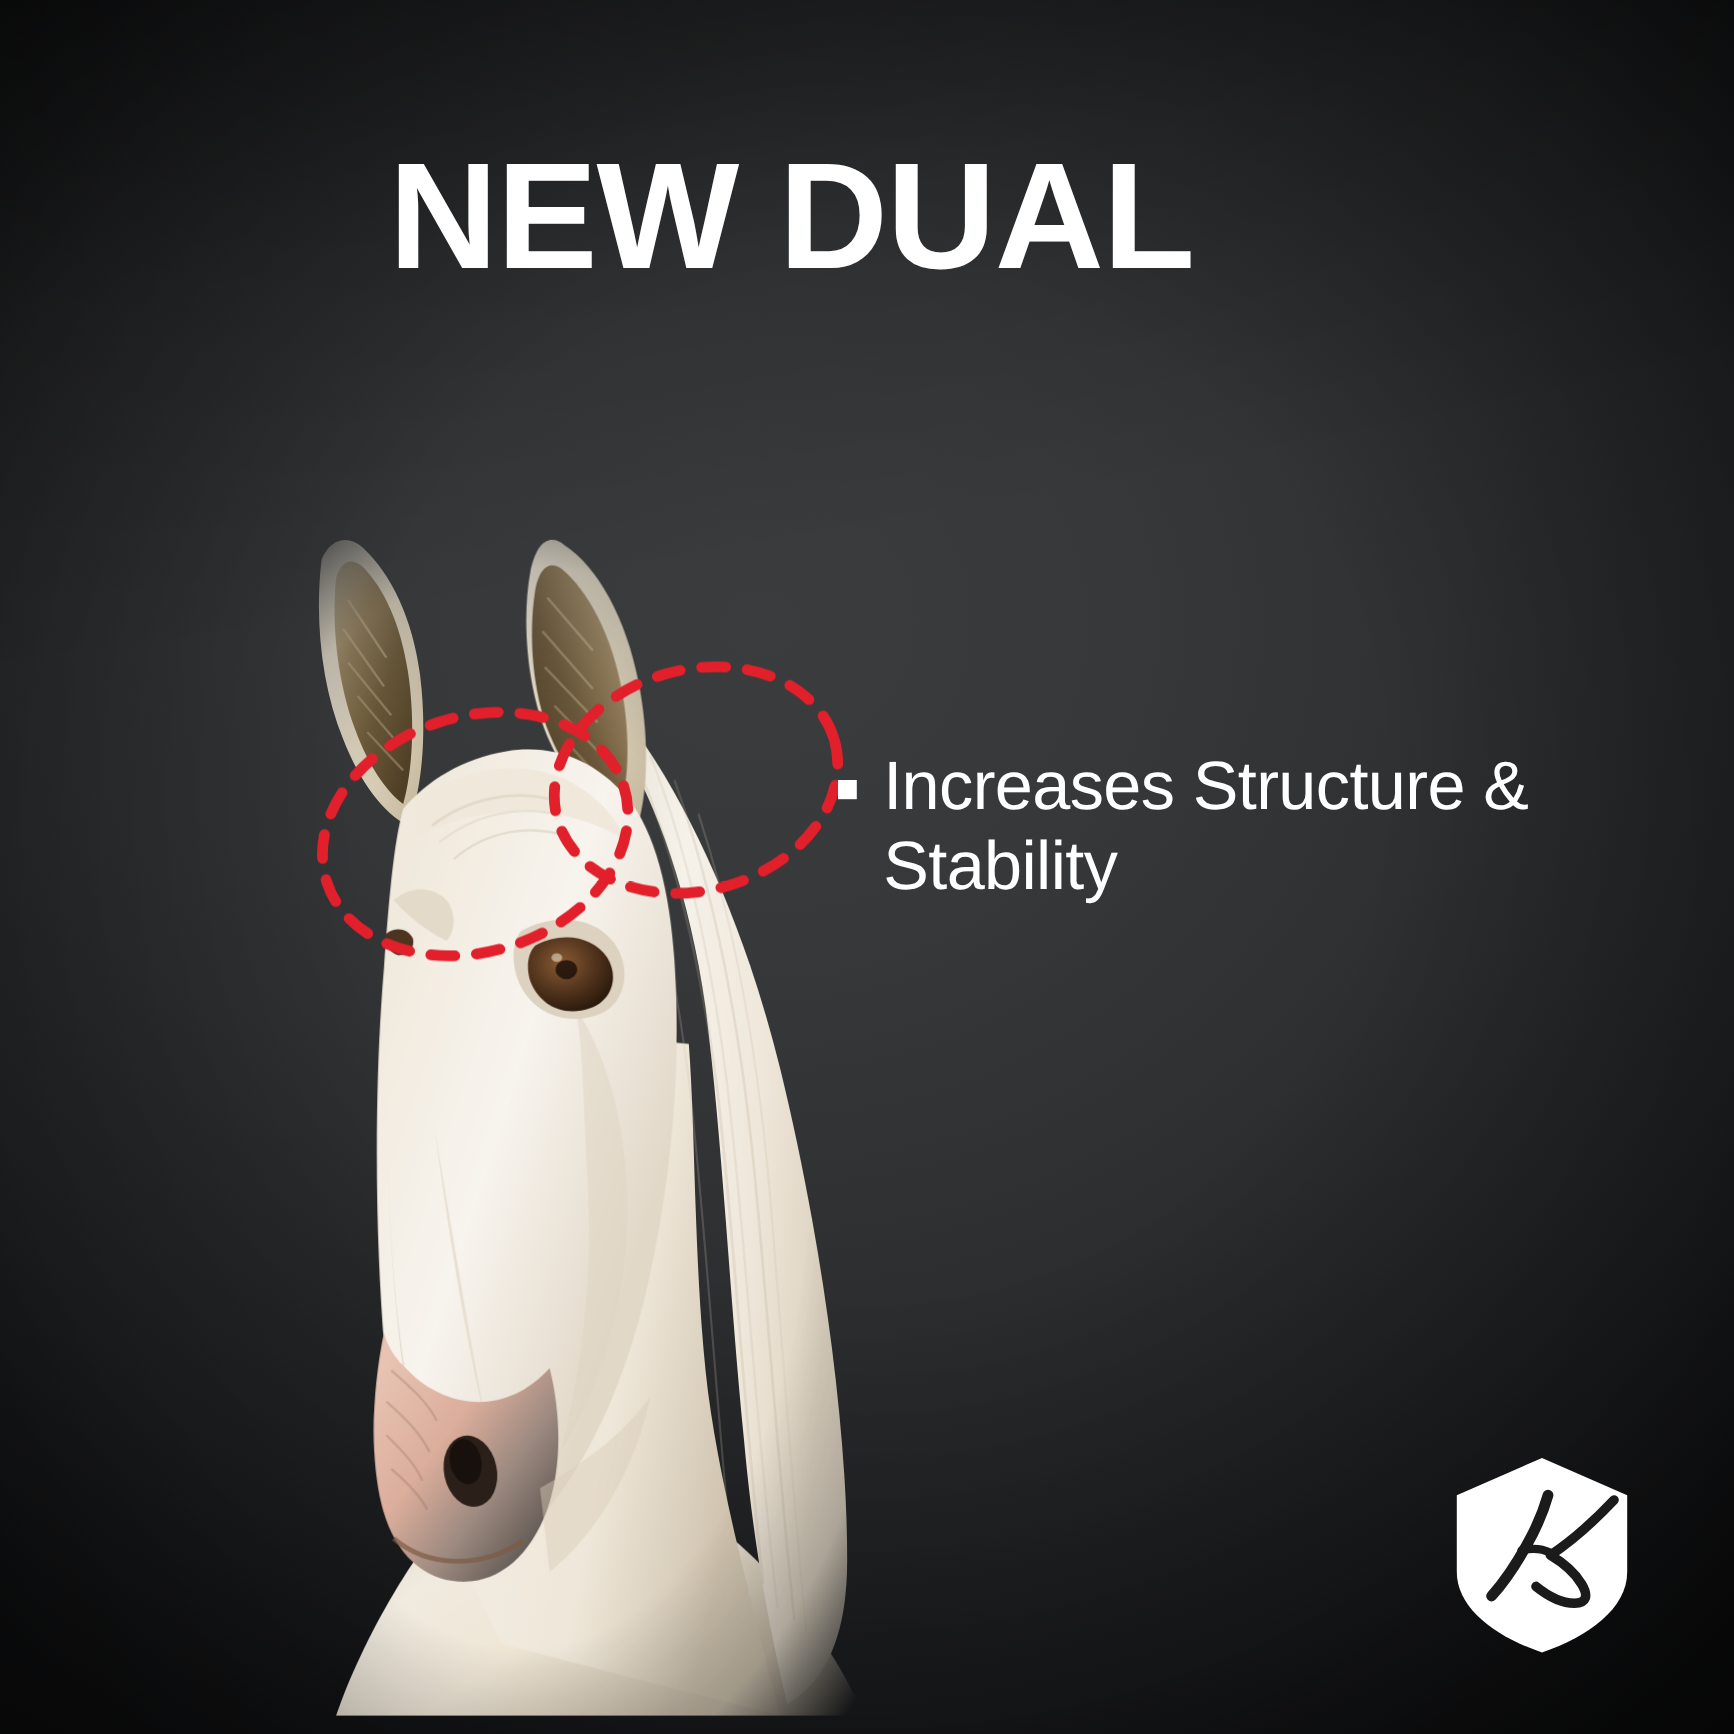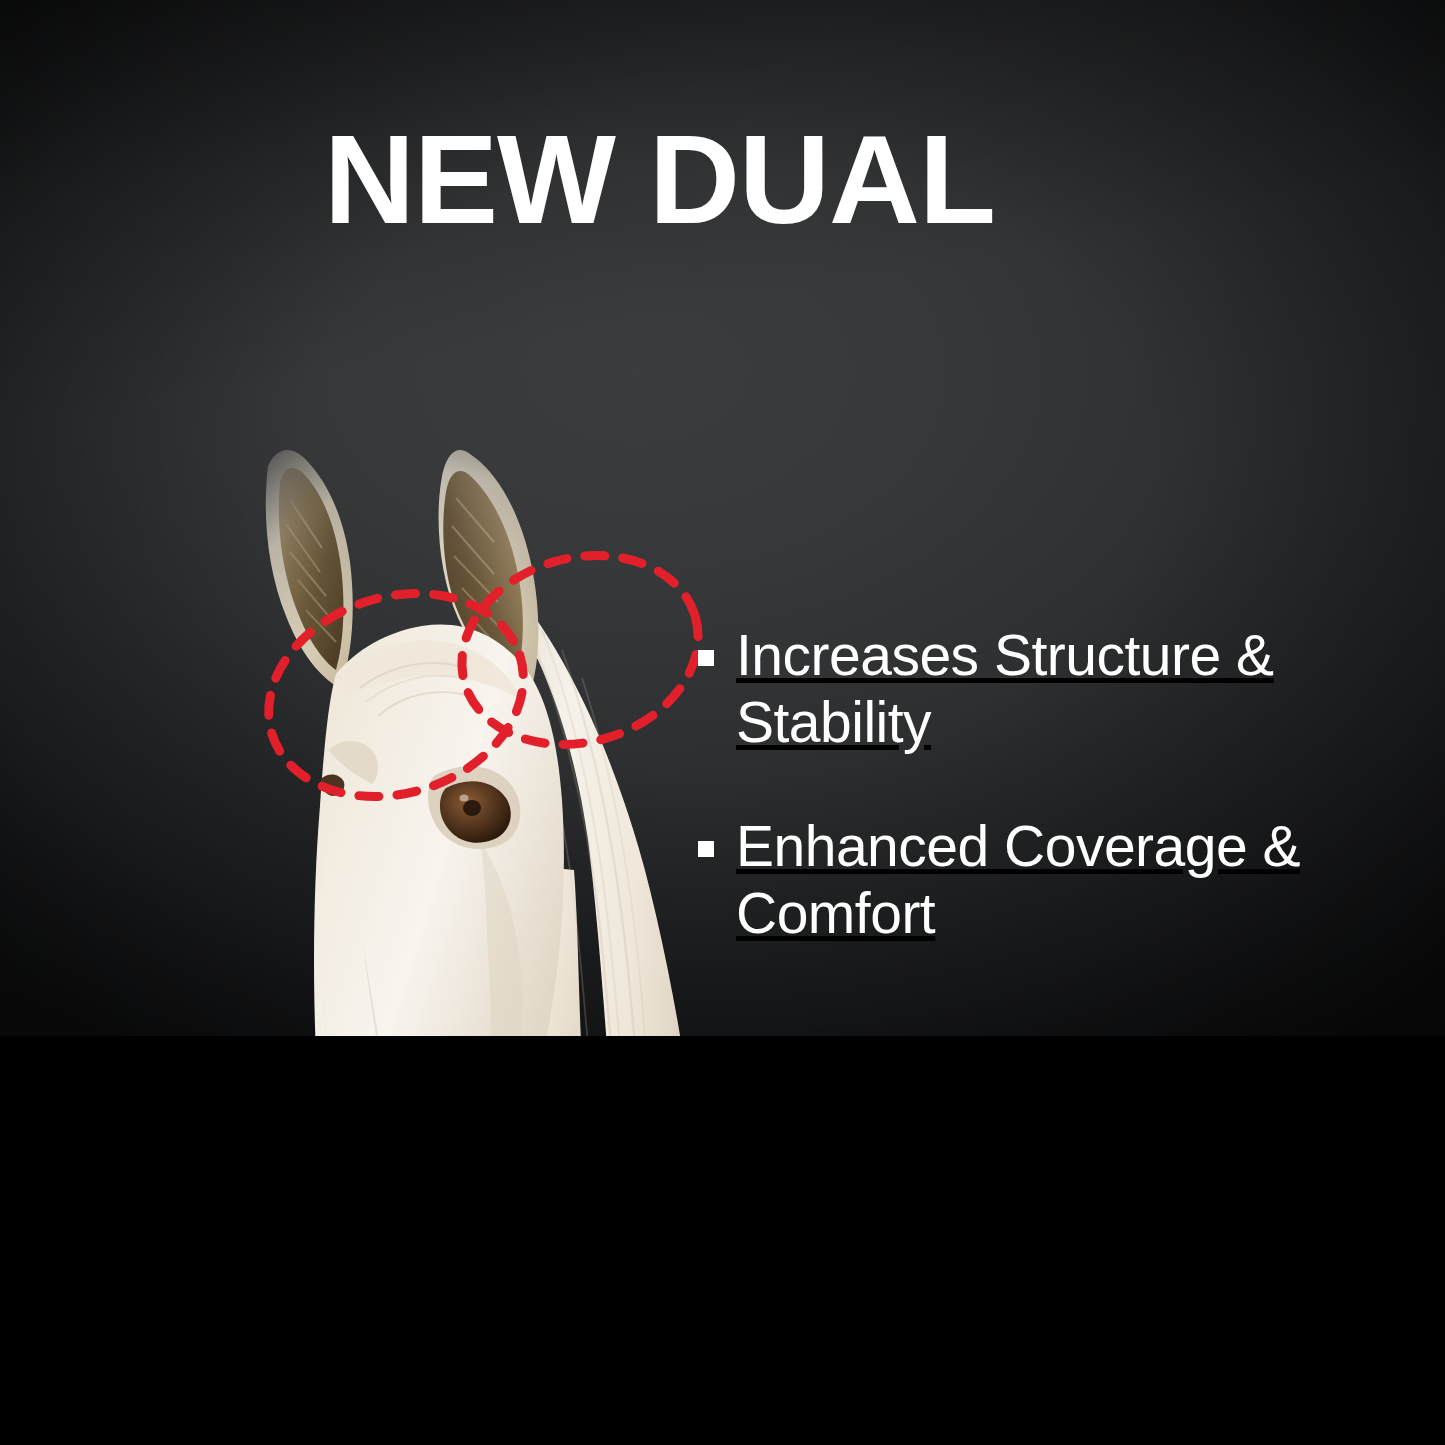--- a/index.html
+++ b/index.html
@@ -6,21 +6,21 @@
   html, body {
     margin: 0;
     padding: 0;
     background: #000;
   }
   * { box-sizing: border-box; }
 
   #poster {
     position: relative;
     width: 1445px;
-    height: 1036px;
+    height: 1445px;
     overflow: hidden;
     font-family: "Liberation Sans", "DejaVu Sans", sans-serif;
     background: #1a1a1c;
   }
 
   
   .bg-base {
     position: absolute;
     inset: 0;
     background:
@@ -72,21 +72,20 @@
     position: absolute;
     left: 698px;
     top: 622px;
     width: 660px;
     z-index: 40;
   }
   .bullet-item {
     display: flex;
     align-items: flex-start;
     margin-bottom: 56px;
-    text-decoration: underline;
   }
   .bullet-marker {
     flex: 0 0 auto;
     width: 16px;
     height: 16px;
     background: #ffffff;
     margin-top: 28px;
     margin-right: 22px;
   }
   .bullet-text {
@@ -315,24 +314,20 @@
   </div>
 
   <div class="headline">
     <div class="line line1">NEW DUAL</div>
   </div>
 
   <div class="bullets">
     <div class="bullet-item">
       <span class="bullet-marker"></span>
       <span class="bullet-text">Increases Structure &amp; Stability</span>
-    </div>
-    <div class="bullet-item">
-      <span class="bullet-marker"></span>
-      <span class="bullet-text">Enhanced Coverage &amp; Comfort</span>
     </div>
   </div>
 
   <div class="brand-logo">
     <svg viewBox="0 0 158 168" xmlns="http://www.w3.org/2000/svg" aria-hidden="true">
       <path d="M 79 3 L 150 34 L 150 98 C 150 128 118 152 79 165 C 40 152 8 128 8 98 L 8 34 Z" fill="#ffffff"></path>
       <g fill="none" stroke="#1b1b1b" stroke-linecap="round" stroke-linejoin="round">
         <path d="M 84 34 C 80 48 74 62 66 76 C 56 94 46 108 37 118" stroke-width="9"></path>
         <path d="M 139 38 C 122 56 104 72 86 84 C 96 90 106 98 112 108 C 118 118 116 124 106 124 C 96 124 84 118 74 110" stroke-width="8"></path>
         <path d="M 62 80 C 70 78 78 78 86 82" stroke-width="7"></path>

